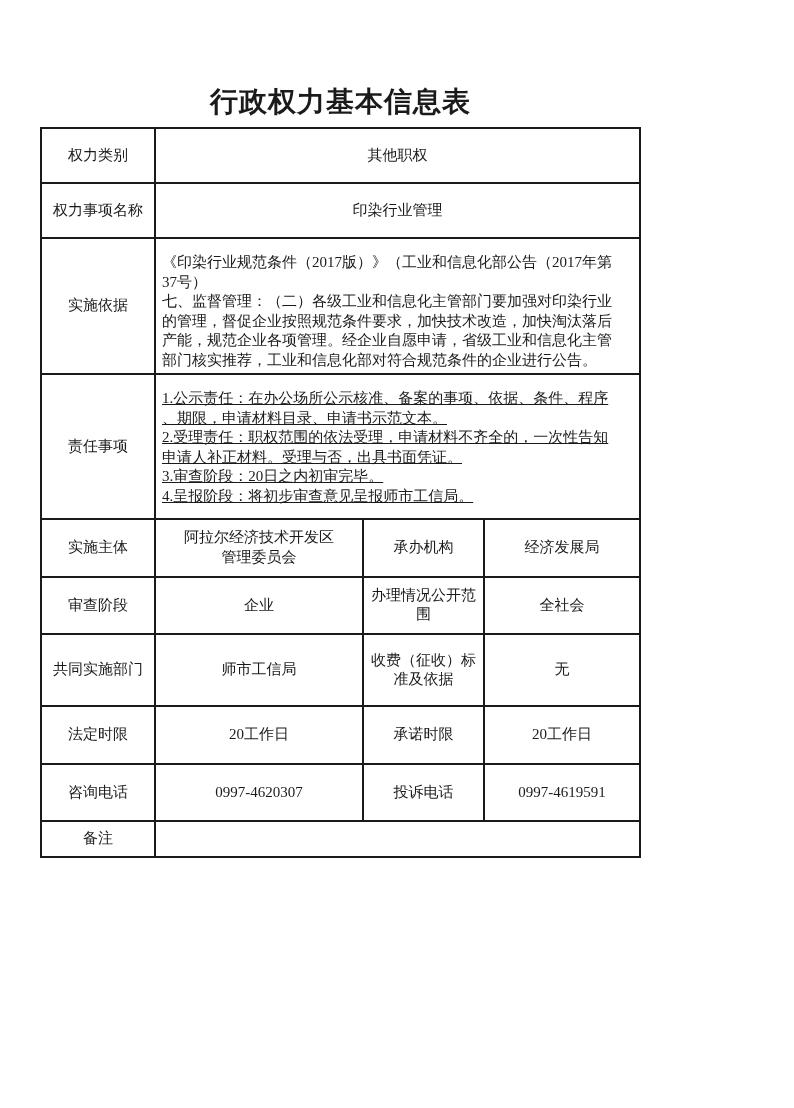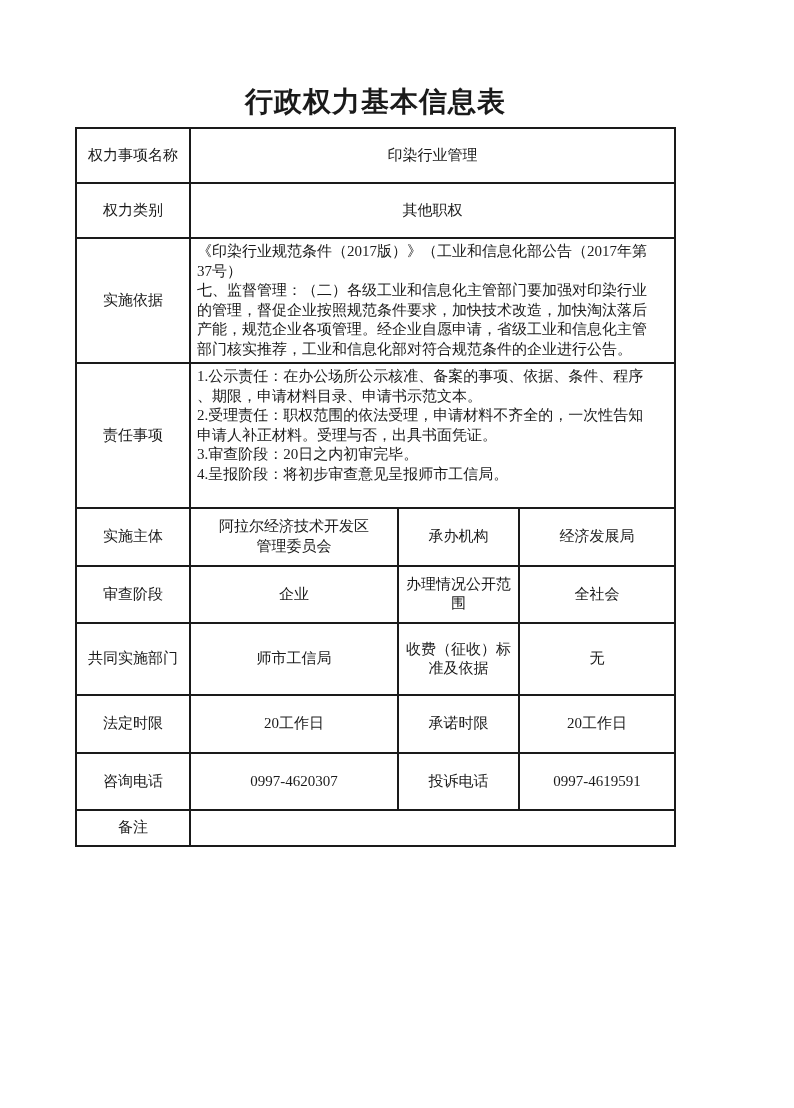--- a/index.html
+++ b/index.html
@@ -7,21 +7,21 @@
     padding: 0;
     background: #ffffff;
     width: 794px;
     height: 1108px;
     overflow: hidden;
     font-family: "Liberation Serif", "DejaVu Serif", serif;
     color: #1a1a1a;
   }
   .page {
     width: 601px;
-    margin: 0 0 0 75px;
+    margin: 0 0 0 40px;
     padding-top: 84px;
   }
   .doc-title {
     font-size: 28px;
     font-weight: bold;
     line-height: 36px;
     text-align: center;
     margin: 0 0 7px 0;
     letter-spacing: 1px;
   }
@@ -43,24 +43,24 @@
     padding: 2px 6px;
     overflow: hidden;
     word-break: normal;
   }
   .info-table td.c2 { padding: 2px 24px; }
   .info-table td.c3 { padding: 2px 5px; }
   .info-table td.c4 { padding: 18px 4px; }
   .info-table td.txt {
     text-align: left;
     vertical-align: top;
-    padding: 3px 17px 3px 6px;
+    padding: 14px 17px 3px 6px;
   }
   .info-table td.txt-strict { line-break: strict; }
-  .info-table td.txt-loose  { line-break: anywhere; }
+  .info-table td.txt-loose  { line-break: anywhere; text-decoration: underline; }
   .para { margin: 0; }
   tr.h55  { height: 55px; }
   tr.h54  { height: 54px; }
   tr.h56  { height: 72px; }
   tr.h50  { height: 36px; }
   tr.h123 { height: 123px; }
   tr.h145 { height: 145px; }
 </style>
 </head>
 <body>
@@ -72,27 +72,27 @@
   <table class="info-table">
     <colgroup>
       <col class="c1">
         <col class="c2">
         <col class="c3">
         <col class="c4">
     </colgroup>
     <tbody>
 
       <tr class="h55">
-        <td class="lbl">权力事项名称</td>
-        <td class="val" colspan="3">印染行业管理</td>
+        <td class="lbl">权力类别</td>
+        <td class="val" colspan="3">其他职权</td>
       </tr>
 
       <tr class="h55">
-        <td class="lbl">权力类别</td>
-        <td class="val" colspan="3">其他职权</td>
+        <td class="lbl">权力事项名称</td>
+        <td class="val" colspan="3">印染行业管理</td>
       </tr>
 
       <tr class="h123">
         <td class="lbl">实施依据</td>
         <td class="txt txt-strict" colspan="3">
           <div class="para">《印染行业规范条件（2017版）》（工业和信息化部公告（2017年第37号）</div>
           <div class="para">七、监督管理：（二）各级工业和信息化主管部门要加强对印染行业的管理，督促企业按照规范条件要求，加快技术改造，加快淘汰落后产能，规范企业各项管理。经企业自愿申请，省级工业和信息化主管部门核实推荐，工业和信息化部对符合规范条件的企业进行公告。</div>
         </td>
       </tr>
 

